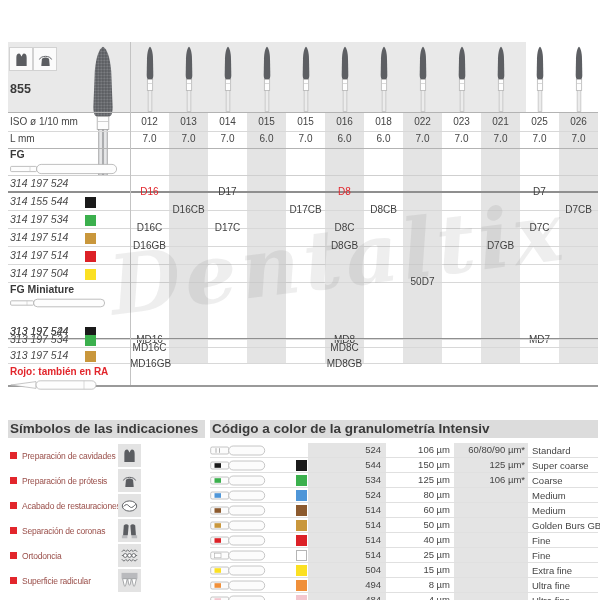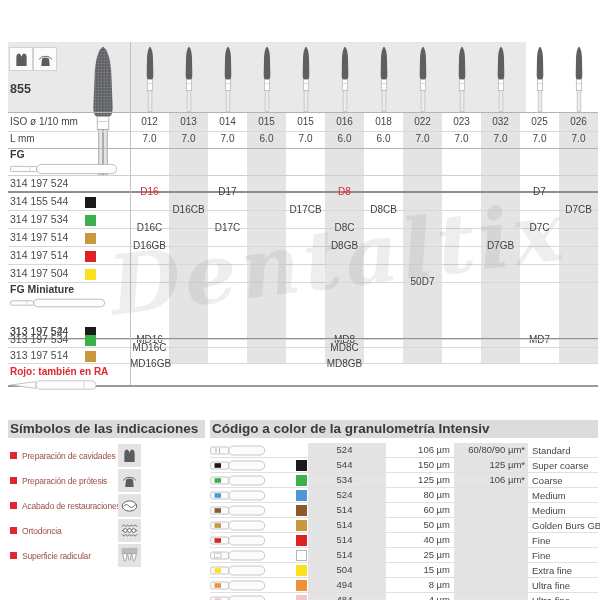--- a/index.html
+++ b/index.html
@@ -27,21 +27,21 @@
   .hcells span{text-align:center;font-size:10px;line-height:17px;color:#454545;}
 
   .fg-head{position:absolute;left:0;top:106px;width:590px;height:27px;border-bottom:1px solid #cfcfcf;z-index:2;}
   .fgm-head{position:absolute;left:0;top:241px;width:590px;height:17px;z-index:2;}
   .sec-label{position:absolute;left:2px;top:0;font-size:10.5px;font-weight:bold;color:#3a3a3a;}
   .sec-icon{position:absolute;left:2px;top:13px;}
   .fgm-head .sec-icon{top:11px;}
 
   .prow{position:absolute;left:0;width:590px;border-bottom:1px solid #d8d8d8;z-index:2;box-sizing:border-box;}
   .prow.thick{border-bottom:2px solid #8f8f8f;}
-  .pcode{position:absolute;left:2px;top:0;font-size:10.5px;color:#4a4a4a;white-space:nowrap;}
+  .pcode{position:absolute;left:2px;top:0;font-size:10.5px;color:#4a4a4a;white-space:nowrap;font-style:italic;}
   .pchip{position:absolute;left:77px;width:11px;height:11px;}
   .pcells{position:absolute;left:122px;top:8px;width:468px;height:100%;display:grid;grid-template-columns:repeat(12,39px);}
   .pcells span{text-align:center;font-size:10px;color:#3f3f3f;white-space:nowrap;overflow:visible;}
   .pcells span.red{color:#e2262c;}
 
   .note-red{position:absolute;left:2px;top:324px;font-size:10px;font-weight:bold;color:#e2262c;z-index:2;white-space:nowrap;}
   .note-icon{position:absolute;left:2px;top:334px;z-index:2;}
 
   
   .watermark{position:absolute;left:110px;top:238px;z-index:6;pointer-events:none;
@@ -58,21 +58,21 @@
   .sym-label{font-size:8.5px;letter-spacing:-0.2px;color:#9a4f4a;white-space:nowrap;}
   .sym-icon{position:absolute;left:110px;top:1px;width:23px;height:23px;background:#e3e3e3;display:flex;align-items:center;justify-content:center;}
 
   
   .granu{position:absolute;left:210px;top:420px;width:388px;}
   .g-rows{margin-top:5px;}
   .g-row{display:grid;grid-template-columns:58px 40px 78px 68px 74px 1fr;height:14px;align-items:center;border-bottom:1px solid #e0e0e0;font-size:9.5px;color:#454545;}
   .g-bur{display:flex;align-items:center;height:100%;}
   .g-chip{width:11px;height:11px;justify-self:end;margin-right:1px;border:1px solid transparent;box-sizing:border-box;}
   .cell-gray{background:#e4e4e4;height:100%;line-height:14px;}
-  .g-code{text-align:center;padding-right:5px;}
+  .g-code{text-align:right;padding-right:5px;}
   .g-grain{text-align:right;padding-right:4px;height:100%;line-height:14px;}
   .g-alt{text-align:right;padding-right:3px;}
   .g-name{padding-left:4px;white-space:nowrap;}
 </style>
 </head>
 <body>
 
 <div class="table">
 
   <div class="header-band">
@@ -202,21 +202,21 @@
     <div class="hcells" id="iso-cells">
         <span>012</span>
         <span>013</span>
         <span>014</span>
         <span>015</span>
         <span>015</span>
         <span>016</span>
         <span>018</span>
         <span>022</span>
         <span>023</span>
-        <span>032</span>
+        <span>021</span>
         <span>025</span>
         <span>026</span>
       </div>
   </div>
 
   <div class="l-row">
     <span class="row-label">L mm</span>
     <div class="hcells" id="l-cells">
         <span>7.0</span>
         <span>7.0</span>
@@ -456,20 +456,32 @@
       <span class="bullet"></span>
       <span class="sym-label">Acabado de restauraciones</span>
       <span class="sym-icon">
         <svg width="17" height="17" viewBox="0 0 16 16">
             <ellipse cx="8" cy="8.5" rx="6.8" ry="4.8" fill="#fff" stroke="#5b5d61" stroke-width="0.9"></ellipse>
             <path d="M2.5 9 Q5 5.5 7.5 8.5 T12.5 8 L14 7" fill="none" stroke="#5b5d61" stroke-width="0.9"></path>
           </svg>
       </span>
     </div>
 
+    <div class="sym-item">
+      <span class="bullet"></span>
+      <span class="sym-label">Separación de coronas</span>
+      <span class="sym-icon">
+        <svg width="17" height="17" viewBox="0 0 16 16">
+            <rect x="0.8" y="12.5" width="5.2" height="2.8" fill="#b9babd"></rect>
+            <rect x="10" y="12.5" width="5.2" height="2.8" fill="#b9babd"></rect>
+            <path d="M2 12.5 L2.6 3.2 C4 1.8 6 1.8 7.2 3.2 L6.4 12.5 Z" fill="#5b5d61"></path>
+            <path d="M14 12.5 L13.4 3.2 C12 1.8 10 1.8 8.8 3.2 L9.6 12.5 Z" fill="#5b5d61"></path>
+          </svg>
+      </span>
+    </div>
 
     <div class="sym-item">
       <span class="bullet"></span>
       <span class="sym-label">Ortodoncia</span>
       <span class="sym-icon">
         <svg width="17" height="17" viewBox="0 0 16 16">
             <path d="M0.8 4.5 Q2.7 1.5 4.5 4.2 Q6.3 1.5 8 4.2 Q9.7 1.5 11.5 4.2 Q13.3 1.5 15.2 4.5" fill="none" stroke="#5b5d61" stroke-width="0.8"></path>
             <path d="M0.8 11.5 Q2.7 14.5 4.5 11.8 Q6.3 14.5 8 11.8 Q9.7 14.5 11.5 11.8 Q13.3 14.5 15.2 11.5" fill="none" stroke="#5b5d61" stroke-width="0.8"></path>
             <line x1="0.8" y1="8" x2="15.2" y2="8" stroke="#5b5d61" stroke-width="0.8"></line>
             <circle cx="4" cy="8" r="1.8" fill="#fff" stroke="#5b5d61" stroke-width="0.8"></circle>

